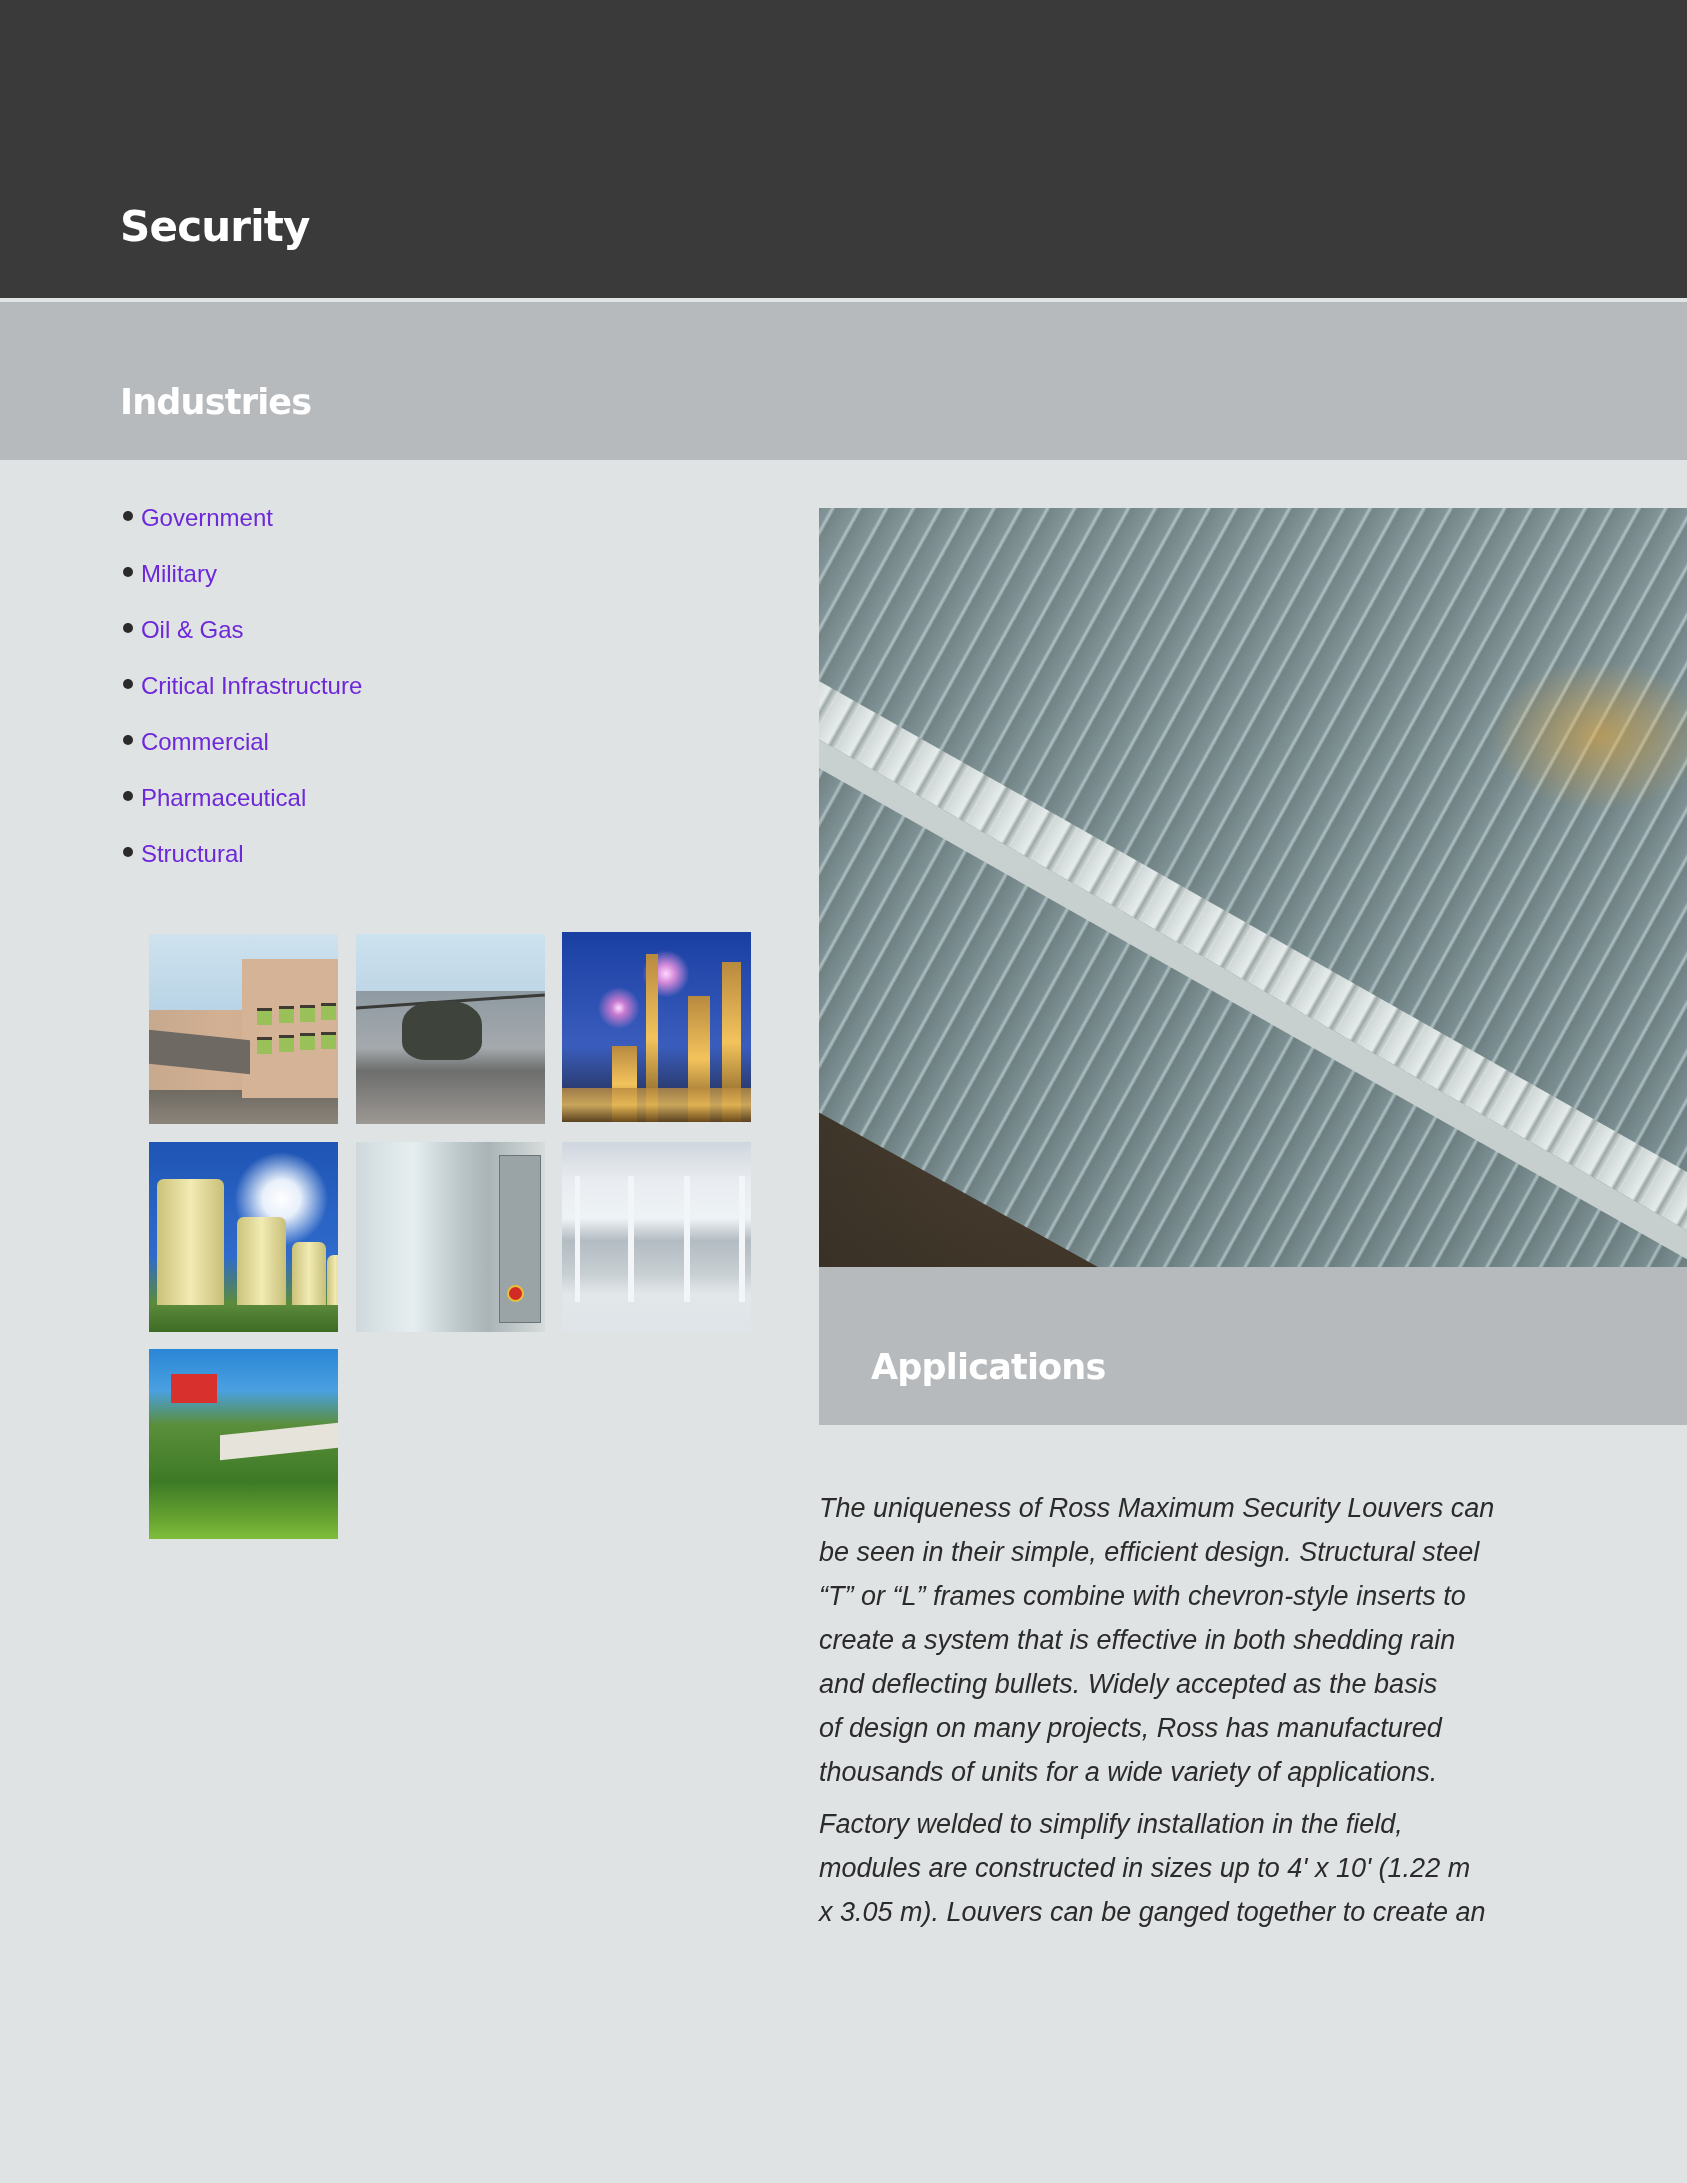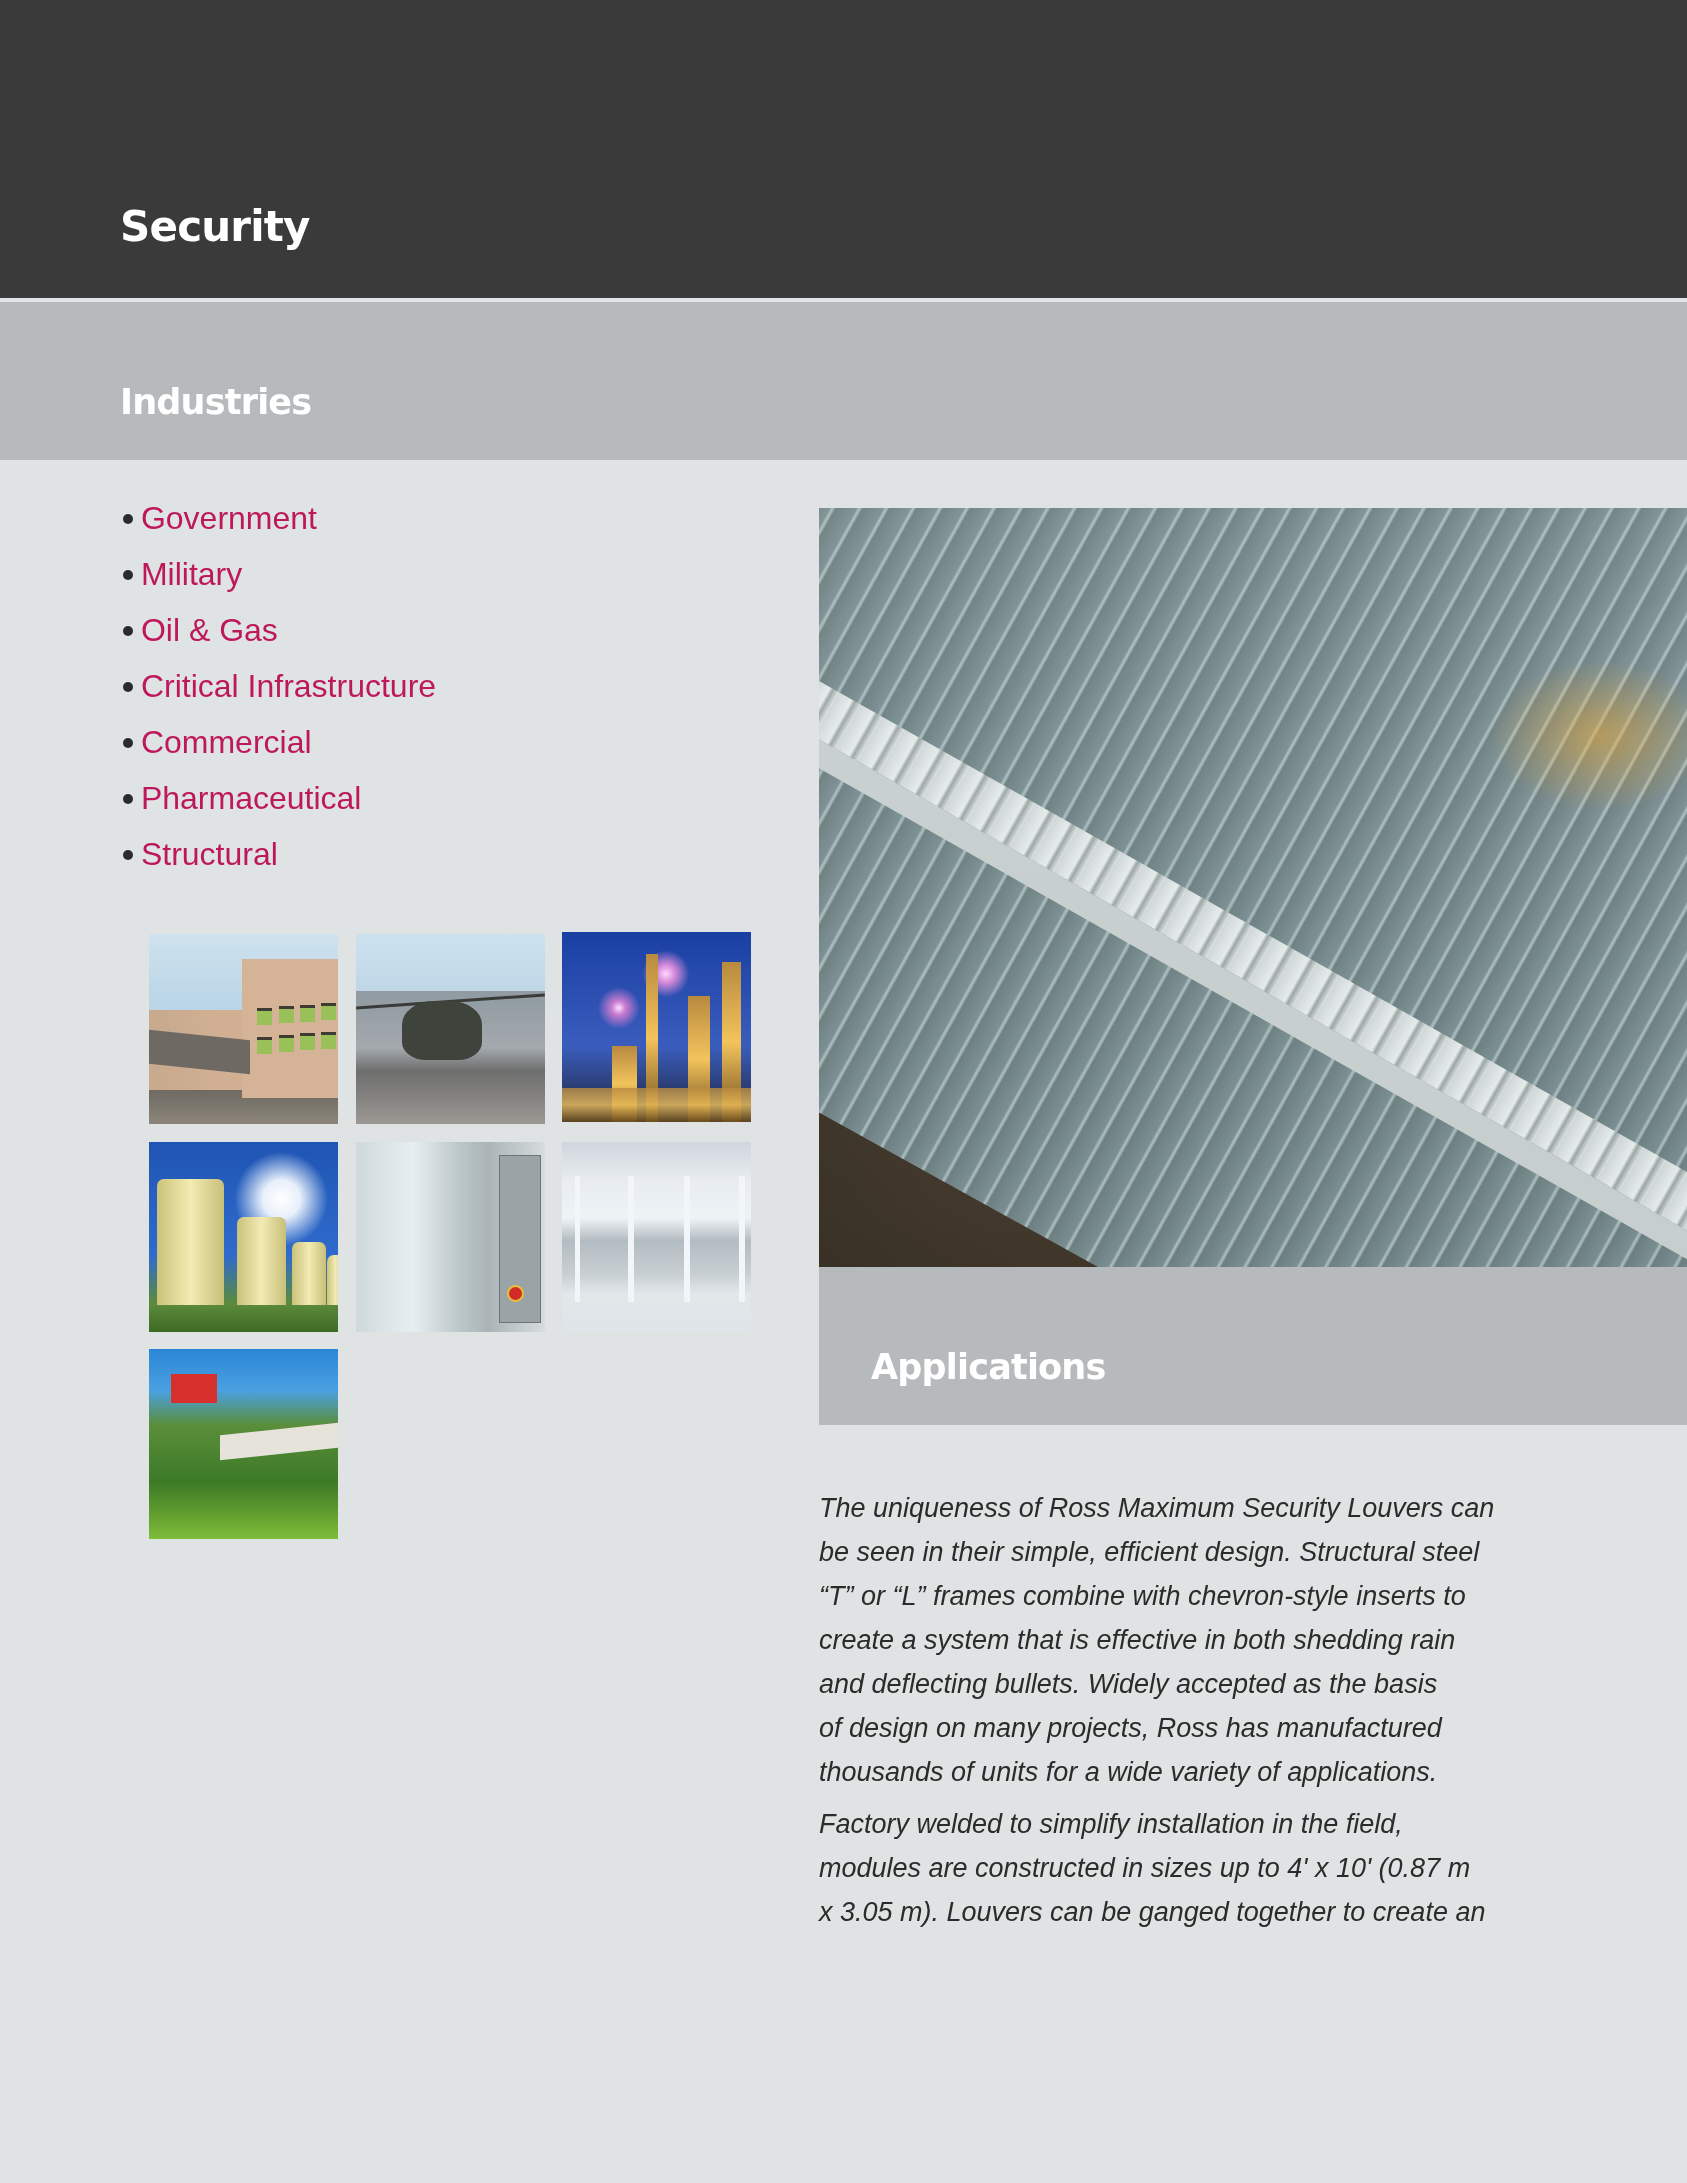--- a/index.html
+++ b/index.html
@@ -7,21 +7,21 @@
   body { position: relative; font-family: "Liberation Sans", "DejaVu Sans", sans-serif; color: #2b2b2b; }
 
   .hdr-dark { position: absolute; left: 0; top: 0; width: 1687px; height: 298px; background: #3a3a3b; }
   .hdr-strip { position: absolute; left: 0; top: 298px; width: 1687px; height: 4.2px; background: #e1e4e4; }
   .hdr-gray { position: absolute; left: 0; top: 302px; width: 1687px; height: 158px; background: #b7babc; }
 
   .h1 { position: absolute; left: 120px; top: 202px; font-family: "DejaVu Sans", sans-serif; font-weight: bold; font-size: 42px; line-height: 50px; color: #ffffff; letter-spacing: -0.8px; }
   .h2 { position: absolute; left: 120px; top: 381px; font-family: "DejaVu Sans", sans-serif; font-weight: bold; font-size: 35px; line-height: 42px; color: #ffffff; letter-spacing: -0.8px; }
 
   .ind-list { position: absolute; left: 120px; top: 501px; list-style: none; }
-  .ind-list li { height: 56px; font-size: 32px; line-height: 34px; color: #be185d; white-space: nowrap; }
+  .ind-list li { height: 56px; font-size: 24px; line-height: 34px; color: #6d28d9; white-space: nowrap; }
   .ind-list .bullet { display: inline-block; width: 10px; height: 10px; border-radius: 50%; background: #2b2b2b; margin-right: 8.4px; vertical-align: 5px; margin-left: 2.5px; }
 
   .thumb { position: absolute; width: 189px; height: 190px; overflow: hidden; }
   .t1 { left: 149px; top: 934px;
     background:
       linear-gradient(180deg, rgba(0,0,0,0) 0%, rgba(0,0,0,0) 82%, #6f6a62 82%, #8b857b 100%),
       linear-gradient(180deg, #cfe2ee 0%, #b8d4e6 40%, #0000 40%),
       linear-gradient(90deg, #c7a98e 0%, #d2b093 40%, #c9a98b 100%); }
   .t1 .win { position: absolute; width: 15px; height: 17px; background: #9ac05a; border-top: 3.4px solid #3f3b33; }
   .t1 .awn { position: absolute; left: 0; top: 101px; width: 101px; height: 34px; background: #6e6a63; transform: skewY(6deg); }
@@ -153,17 +153,17 @@
     <span class="ln">The uniqueness of Ross Maximum Security Louvers can</span>
     <span class="ln">be seen in their simple, efficient design. Structural steel</span>
     <span class="ln">“T” or “L” frames combine with chevron-style inserts to</span>
     <span class="ln">create a system that is effective in both shedding rain</span>
     <span class="ln">and deflecting bullets. Widely accepted as the basis</span>
     <span class="ln">of design on many projects, Ross has manufactured</span>
     <span class="ln">thousands of units for a wide variety of applications.</span>
   </p>
   <p>
     <span class="ln">Factory welded to simplify installation in the field,</span>
-    <span class="ln">modules are constructed in sizes up to 4' x 10' (0.87 m</span>
+    <span class="ln">modules are constructed in sizes up to 4' x 10' (1.22 m</span>
     <span class="ln">x 3.05 m). Louvers can be ganged together to create an</span>
   </p>
 </div>
 
 
 </body></html>

